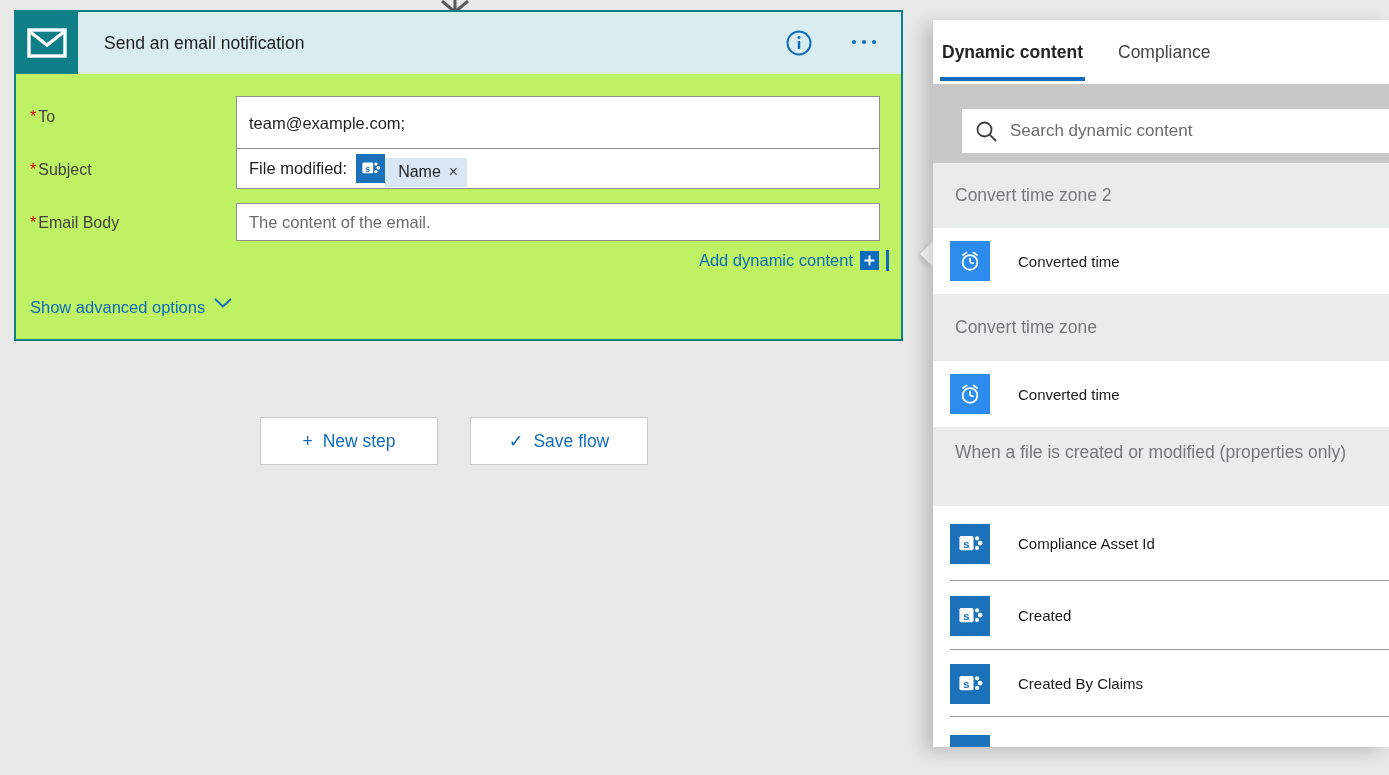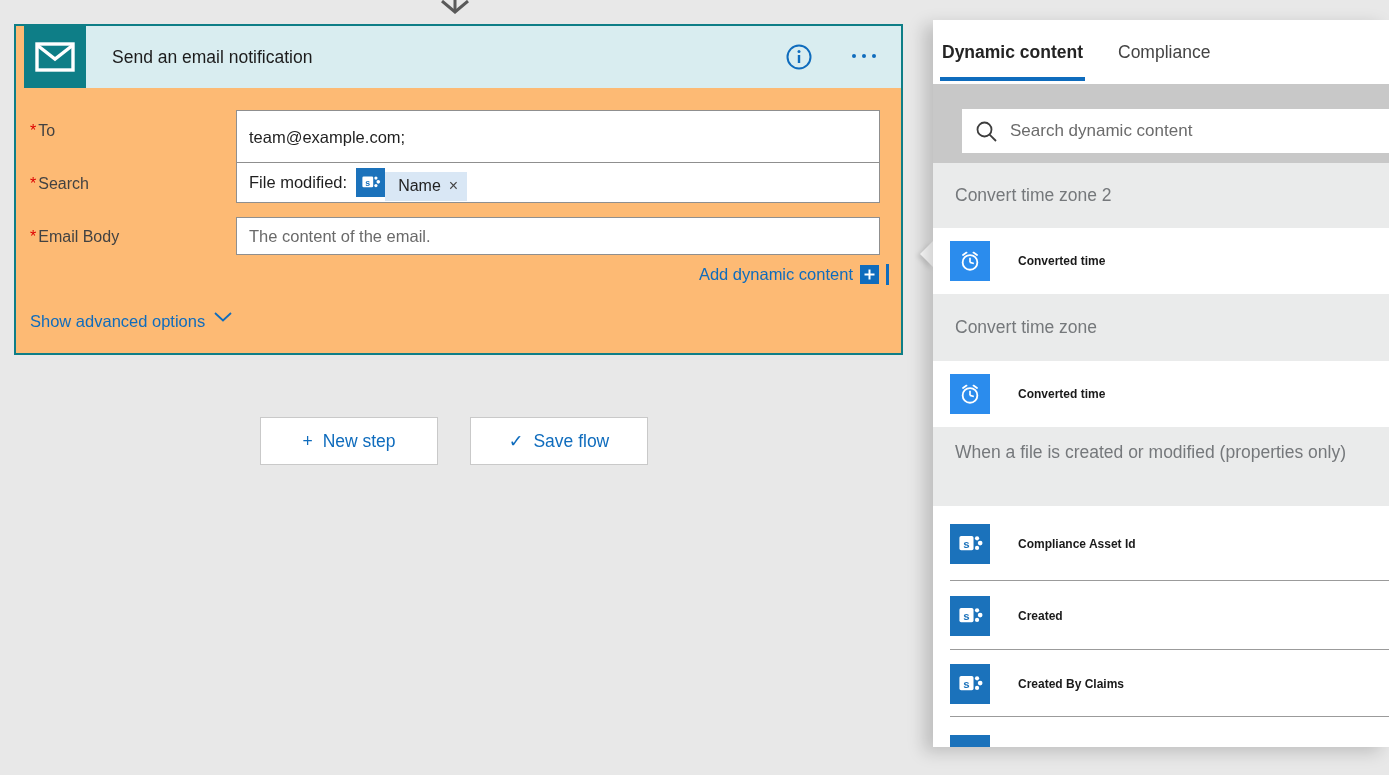--- a/index.html
+++ b/index.html
@@ -9,22 +9,22 @@
     font-family:"Liberation Sans","DejaVu Sans",sans-serif;
     position:relative;
     color:#1f1f1f;
   }
 
   
   .connector { position:absolute; left:437px; top:0; width:36px; height:15px; }
 
   
   .card {
-    position:absolute; left:14px; top:24px; width:889px; height:331px;
-    background:#fdba74; border:2px solid #0e7e87;padding-left:8px;
+    position:absolute; left:14px; top:10px; width:889px; height:331px;
+    background:#bef264; border:2px solid #0e7e87;
   }
   .card-header { position:relative; display:flex; height:62px; }
   .card-icon-cell {
     flex:0 0 62px; background:#0e7e87; display:flex; align-items:center; justify-content:center;
   }
   .card-title-cell {
     flex:1; background:#d9edf0; display:flex; align-items:center; padding-left:26px;
   }
   .card-title { font-size:17.5px; color:#1c1c1c; }
   .info-btn {
@@ -108,21 +108,21 @@
   }
   .gh-1 { height:65px; } .gh-2 { height:67px; } .gh-3 { height:79px; align-items:flex-start; padding-top:11px; }
 
   .dyn-item { position:relative; display:flex; align-items:center; padding-left:17px; gap:28px; cursor:pointer; background:#fff; }
   .it-a { height:66px; } .it-b { height:66px; }
   .it-c { height:75px; } .it-d { height:69px; } .it-e { height:67px; }
   .it-partial { height:30px; align-items:flex-start; padding-top:18px; }
   .dyn-icon { flex:0 0 40px; width:40px; height:40px; display:flex; align-items:center; justify-content:center; }
   .icon-clock { background:#2b8ced; }
   .icon-sp { background:#1b72bb; }
-  .dyn-label { font-size:12px; font-weight:700; color:#1a1a1a; }
+  .dyn-label { font-size:15px; font-weight:400; color:#1a1a1a; }
   .divider { position:absolute; left:17px; right:0; bottom:0; height:1px; background:#9b9b9b; }
 </style>
 </head>
 <body>
 
 <svg class="connector" viewBox="0 0 36 15">
   <line x1="18" y1="0" x2="18" y2="11" stroke="#595959" stroke-width="3"></line>
   <polyline points="5,1 18,12 31,1" fill="none" stroke="#595959" stroke-width="3"></polyline>
 </svg>
 
@@ -149,21 +149,21 @@
         <i></i>
         <i></i>
       </div>
   </div>
 
   <div class="fld-label" style="top:96px;"><span class="req">*</span><span>To</span></div>
   <div class="fld-box fld-to">
     <span>team@example.com;</span>
   </div>
 
-  <div class="fld-label" style="top:149px;"><span class="req">*</span><span>Search</span></div>
+  <div class="fld-label" style="top:149px;"><span class="req">*</span><span>Subject</span></div>
   <div class="fld-box fld-subj">
     <span>File modified:</span>
     <span class="token">
       <span class="token-icon">
         <svg width="23" height="23" viewBox="0 0 34 34">
           <rect x="5" y="8" width="16" height="16" rx="2" fill="#fff"></rect>
           <text x="13" y="21.5" font-size="13" font-weight="bold" fill="#1b72bb" text-anchor="middle" font-family="Liberation Sans, sans-serif">s</text>
           <circle cx="25" cy="10.5" r="2.4" fill="#fff"></circle>
           <circle cx="28.5" cy="16" r="2.7" fill="#fff"></circle>
           <circle cx="25" cy="21.5" r="2.4" fill="#fff"></circle>

